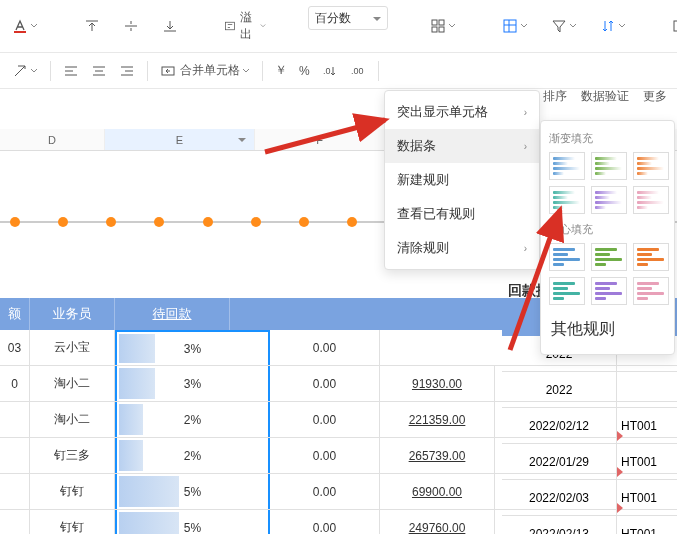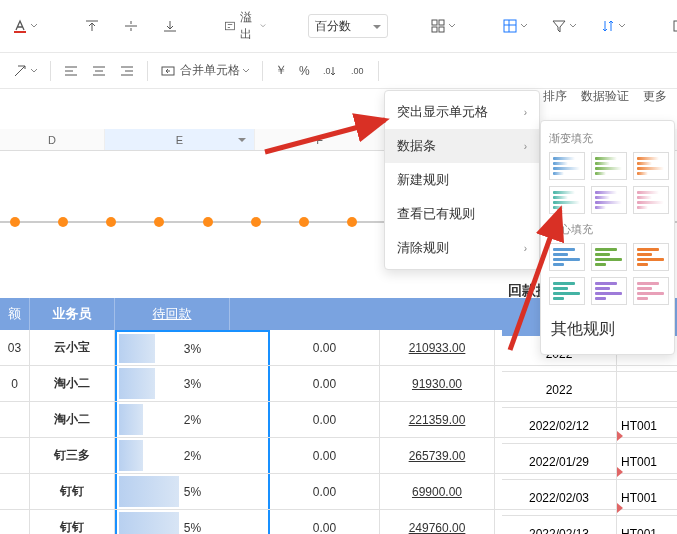--- a/index.html
+++ b/index.html
@@ -1,18 +1,18 @@
 <!DOCTYPE html>
 <html><head>
 <meta charset="utf-8">
 <style>
 * { box-sizing: border-box; margin: 0; padding: 0; font-family: -apple-system, "Microsoft YaHei", sans-serif; }
 body { width: 677px; height: 534px; background: #fff; overflow: hidden; position: relative; }
 
-.toolbar { display: flex; align-items: center; gap: 15px; padding: 6px 8px; border-bottom: 1px solid #e8e8e8; }
+.toolbar { display: flex; gap: 15px; padding: 6px 8px; border-bottom: 1px solid #e8e8e8; }
 .toolbar-row2 { display: flex; align-items: center; gap: 4px; padding: 6px 8px; border-bottom: 1px solid #e8e8e8; }
 .tb-btn { display: inline-flex; align-items: center; gap: 2px; padding: 3px 4px; border-radius: 3px; cursor: pointer; font-size: 12px; color: #555; }
 .tb-sep { width: 1px; height: 20px; background: #e0e0e0; margin: 0 4px; }
 .tb-label { font-size: 12px; color: #555; margin-left: 2px; }
 .tb-select { height: 24px; border: 1px solid #ddd; border-radius: 3px; padding: 0 18px 0 6px; font-size: 12px; color: #333; position: relative; display: inline-flex; align-items: center; min-width: 80px; }
 .tb-select::after { content: ""; position: absolute; right: 6px; top: 10px; border: 4px solid transparent; border-top-color: #888; }
 .ico { width: 16px; height: 16px; display: inline-block; }
 .chev { width: 8px; height: 8px; display: inline-block; }
 
 .col-headers { display: flex; border-bottom: 1px solid #ddd; background: #fafafa; height: 22px; }
@@ -25,21 +25,21 @@
 .timeline { position: relative; height: 100px; padding-top: 60px; }
 .tl-line { position: absolute; left: 0; right: 0; top: 70px; height: 2px; background: #ccc; }
 .tl-dots { position: absolute; left: 0; right: 310px; top: 66px; display: flex; justify-content: space-between; padding: 0 10px; }
 .tl-dot { width: 10px; height: 10px; border-radius: 50%; background: #ff8c1a; }
 .tl-labels { position: absolute; left: 0; right: 310px; top: 82px; display: flex; justify-content: space-between; padding: 0 4px; }
 .tl-lbl { font-size: 10px; color: #777; width: 20px; text-align: center; }
 
 .table-wrap { position: absolute; left: 0; right: 0; top: 298px; }
 .table-header { display: flex; background: #7aa3e0; color: #fff; height: 32px; align-items: center; font-size: 13px; font-weight: 500; }
 .th, .td { border-right: 1px solid rgba(255,255,255,0.3); display: flex; align-items: center; justify-content: center; height: 100%; }
-.th-a { width: 30px; } .th-b { width: 85px; font-weight: bold; } .th-c { width: 155px; } .th-d { width: 110px; } .th-e { width: 115px; text-decoration: underline; }
+.th-a { width: 30px; } .th-b { width: 85px; } .th-c { width: 155px; } .th-d { width: 110px; } .th-e { width: 115px; text-decoration: underline; }
 .tr { display: flex; height: 36px; border-bottom: 1px solid #e0e0e0; font-size: 12px; color: #333; }
 .td { border-right: 1px solid #e0e0e0; }
 .td-c { background: #fff; position: relative; }
 .sel-col { border-left: 2px solid #1890ff; border-right: 2px solid #1890ff; }
 .sel-top { border-top: 2px solid #1890ff; }
 .bar-bg { position: absolute; left: 2px; top: 2px; bottom: 2px; background: linear-gradient(90deg, #b8d0f0, #d8e5f5); }
 
 .right-tbl { position: absolute; right: 0; top: 280px; width: 175px; }
 .rt-title { font-size: 14px; font-weight: 600; color: #333; padding: 2px 6px; }
 .rt-head { display: flex; background: #7aa3e0; color: #fff; height: 32px; align-items: center; font-size: 13px; margin-top: 2px; }
@@ -254,21 +254,20 @@
   </div>
   <div id="tbody">
       <div class="tr">
         <div class="td th-a">03</div>
         <div class="td th-b">云小宝</div>
         <div class="td th-c td-c sel-col sel-top">
           <div class="bar-bg" style="width:36px"></div>
           <span style="position:relative">3%</span>
         </div>
         <div class="td th-d">0.00</div>
-        <div class="td th-e">210933.00</div>
       </div>
       <div class="tr">
         <div class="td th-a">0</div>
         <div class="td th-b">淘小二</div>
         <div class="td th-c td-c sel-col ">
           <div class="bar-bg" style="width:36px"></div>
           <span style="position:relative">3%</span>
         </div>
         <div class="td th-d">0.00</div>
         <div class="td th-e">91930.00</div>

